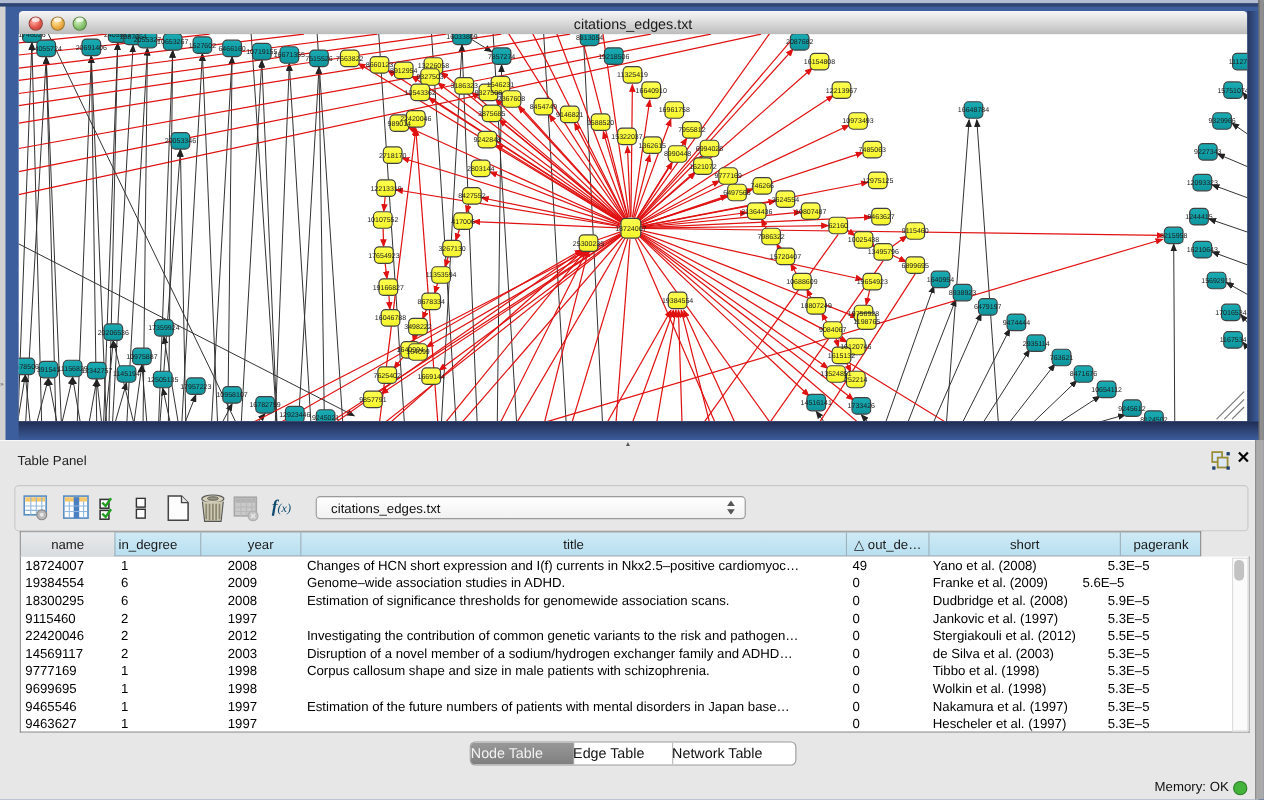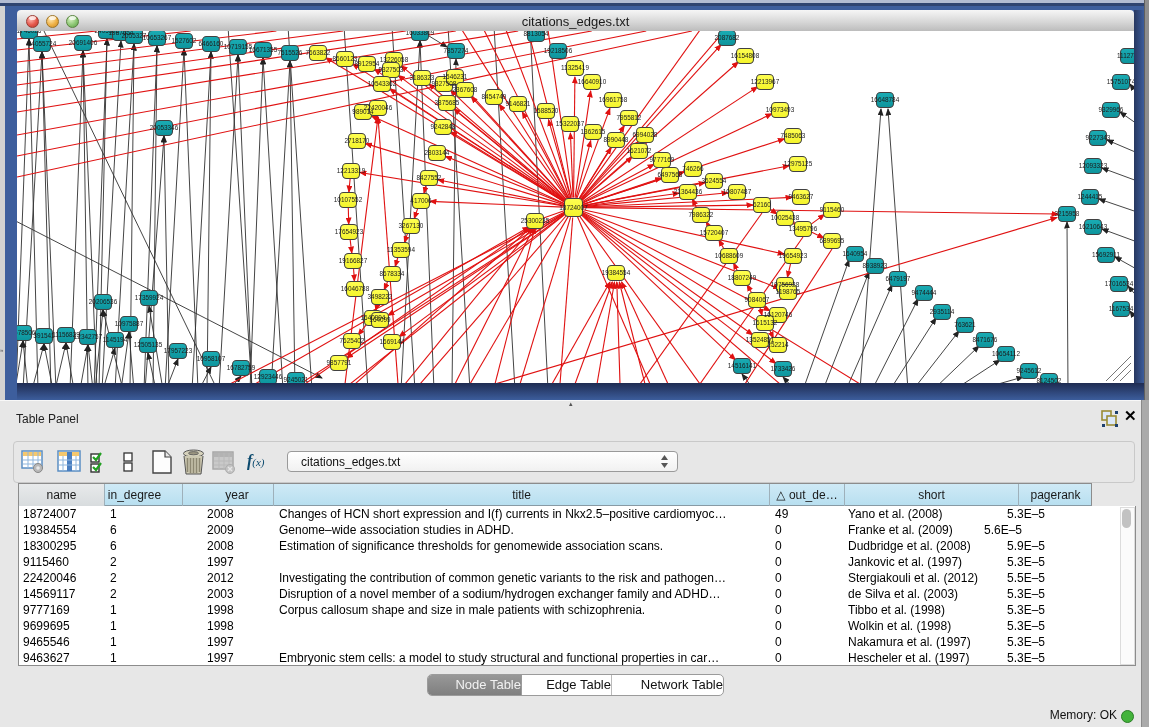--- a/index.html
+++ b/index.html
@@ -26,21 +26,21 @@
 #combo{left:287px;top:50px;width:391px;height:21px;background:linear-gradient(#ffffff,#f1f1f1);border:1px solid #9a9a9a;border-radius:4px;font-size:12px;color:#111;line-height:20px;padding-left:13px;box-sizing:border-box}
 #comboarr{left:660px;top:54px;width:9px;height:13px}
 #thead{left:18px;top:82px;width:1074px;height:23px;background:linear-gradient(#cfeaf6,#b8dff0);border:1px solid #8c8c8c;border-bottom:1px solid #889aa4;box-sizing:border-box}
 .hc{position:absolute;top:0;height:22px;border-right:1px solid #9eb0ba;text-align:center;font-size:12px;color:#1a1a1a;line-height:22px;box-sizing:border-box}
 #tbodyb{left:18px;top:105px;width:1118px;height:160px;background:#fff;border-left:1px solid #8c8c8c;border-right:1px solid #8c8c8c;border-bottom:1px solid #8c8c8c;box-sizing:border-box}
 .trow{position:absolute;left:0;width:1149px;height:16px;font-size:12px;color:#000}
 .trow span{position:absolute;top:1px;white-space:nowrap}
 #sbar{left:1120px;top:507px;width:13px;height:156px;background:#fbfbfb;border:1px solid #dcdcdc}
 #sthumb{left:1122px;top:509px;width:9px;height:19px;background:#c2c2c2;border-radius:5px}
 #seg{left:427px;top:674px;width:295px;height:20px;border:1px solid #9b9b9b;border-radius:5px;background:#fff;overflow:hidden}
-.segi{position:absolute;top:0;height:20px;font-size:13px;text-align:right;line-height:19px;color:#111}
+.segi{position:absolute;top:0;height:20px;font-size:13px;text-align:left;line-height:19px;color:#111}
 #seg1{left:0;width:93px;background:linear-gradient(#989898,#7f7f7f);color:#f2f2f2;border-right:1px solid #9b9b9b}
 #seg2{left:93px;width:90px;border-right:1px solid #bbb}
 #seg3{left:183px;width:112px}
 #mem{left:1017px;top:708px;width:100px;text-align:right;font-size:12px;color:#111}
 #memdot{left:1121px;top:710px;width:11px;height:11px;border-radius:50%;background:#43b33b;border:1px solid #2a7d26}
 #rstrip2{left:1141px;top:400px;width:8px;height:327px;background:#aaaaaa;border-left:1px solid #8a8a8a}
 svg text{font-family:"Liberation Sans",sans-serif}
 </style></head>
 <body>
 <div class="abs" id="topstrip1"></div>
@@ -706,29 +706,29 @@
     <span style="left:110px">1</span>
     <span style="left:207px">1998</span>
     <span style="left:775px">0</span>
     <span style="left:848px">Wolkin et al. (1998)</span>
     <span style="left:1007px">5.3E–5</span>
   </div>
 <div class="trow" style="top:634px">
     <span style="left:23px">9465546</span>
     <span style="left:110px">1</span>
     <span style="left:207px">1997</span>
+    <span style="left:279px">Estimation of the future numbers of patients with mental disorders in Japan base…</span>
     <span style="left:775px">0</span>
     <span style="left:848px">Nakamura et al. (1997)</span>
     <span style="left:1007px">5.3E–5</span>
   </div>
 <div class="trow" style="top:650px">
     <span style="left:23px">9463627</span>
     <span style="left:110px">1</span>
     <span style="left:207px">1997</span>
-    <span style="left:279px">Embryonic stem cells: a model to study structural and functional properties in car…</span>
     <span style="left:775px">0</span>
     <span style="left:848px">Hescheler et al. (1997)</span>
     <span style="left:1007px">5.3E–5</span>
   </div>
 <div class="abs" id="sbar"></div>
 <div class="abs" id="sthumb"></div>
 <div class="abs" id="seg">
   <div class="segi" id="seg1">Node Table</div>
   <div class="segi" id="seg2">Edge Table</div>
   <div class="segi" id="seg3">Network Table</div>

